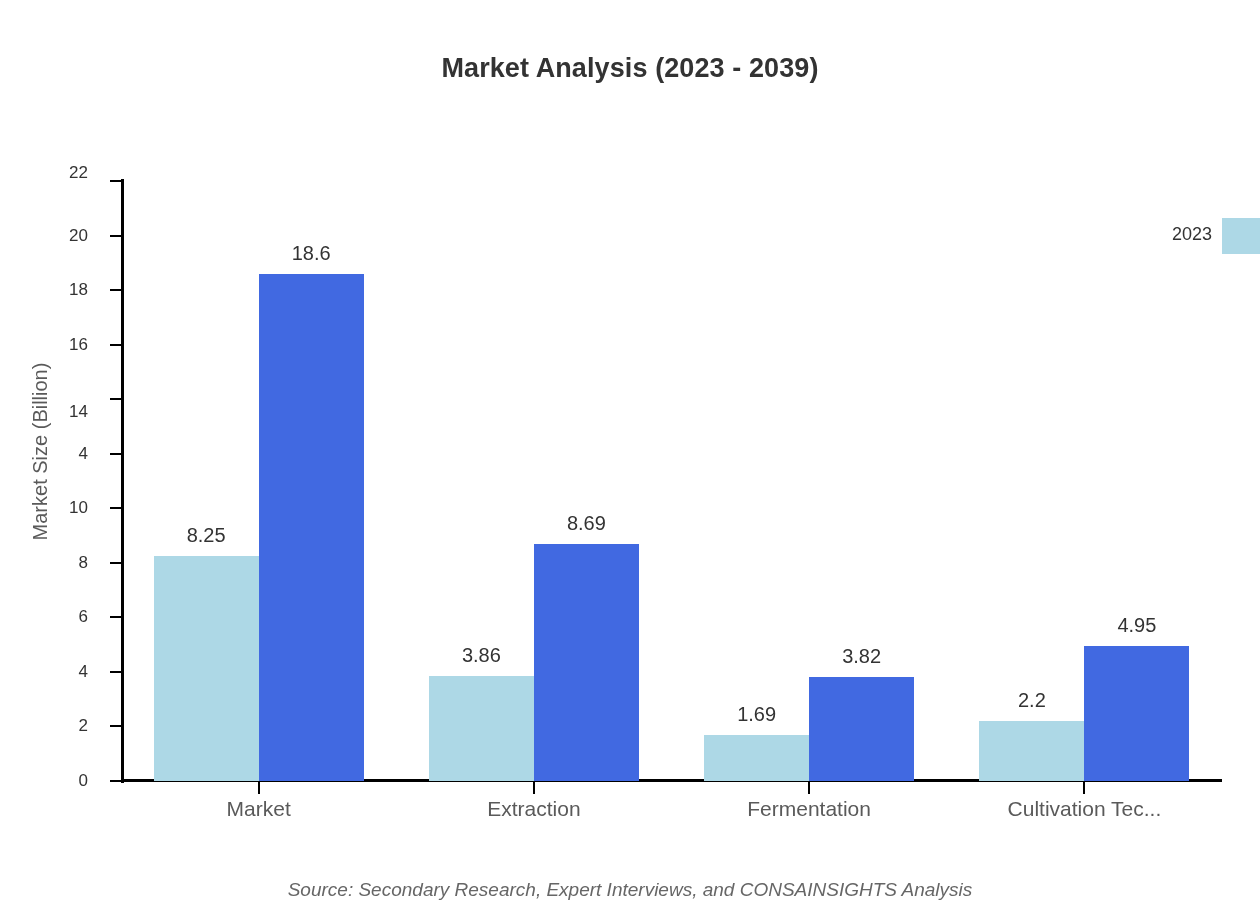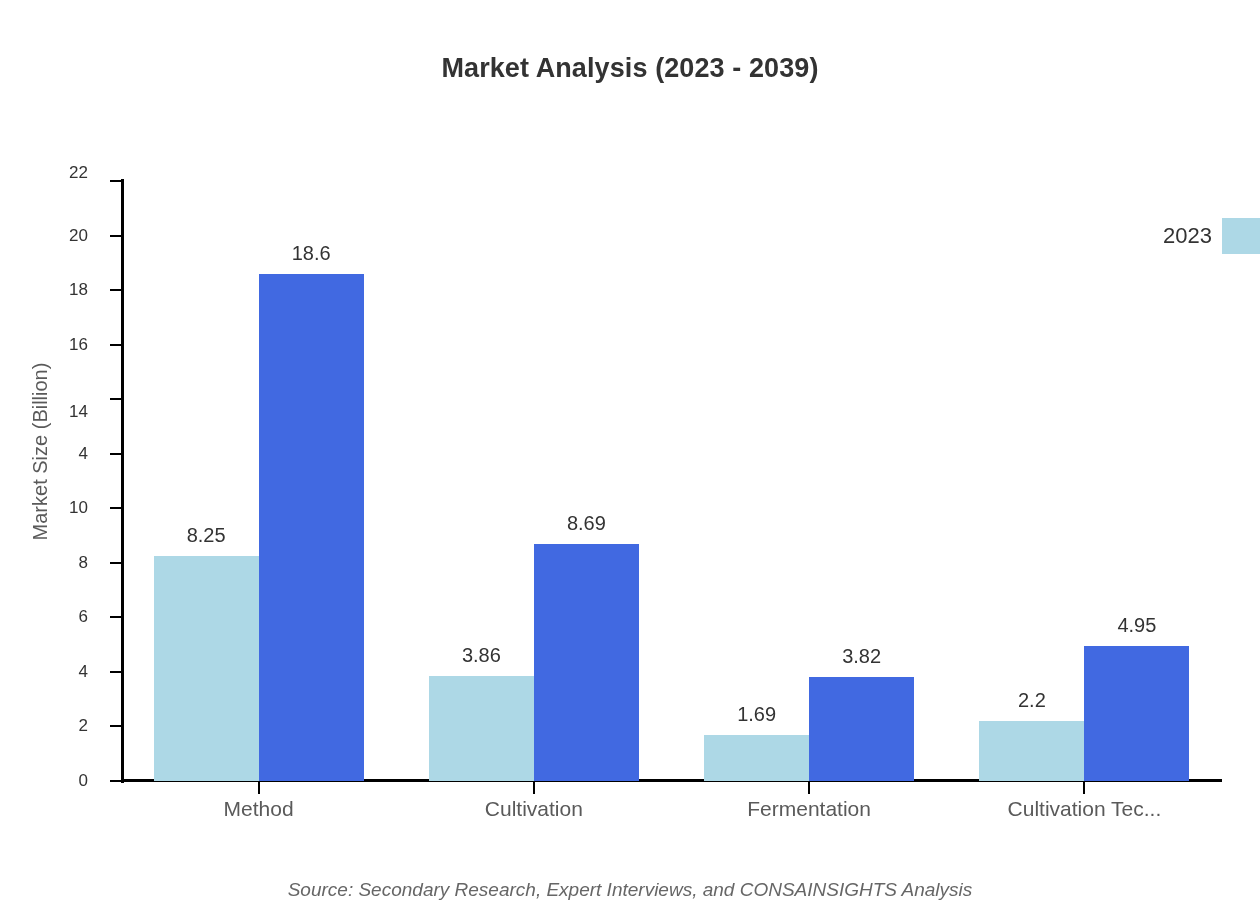--- a/index.html
+++ b/index.html
@@ -137,21 +137,21 @@
     left: 0;
     width: 130px;
     height: 36px;
   }
   .legend-label {
     position: absolute;
     left: 0;
     top: 7px;
     width: 82px;
     text-align: right;
-    font-size: 22px;
+    font-size: 18px;
     color: #333333;
     line-height: 1;
   }
   .legend-swatch {
     position: absolute;
     left: 92px;
     top: 0;
     width: 46px;   
     height: 36px;
   }
@@ -203,23 +203,23 @@
     <div class="y-tick-label" style="top: 335.636px;">16</div>
     <div class="y-tick" style="top: 289.091px;"></div>
     <div class="y-tick-label" style="top: 281.091px;">18</div>
     <div class="y-tick" style="top: 234.545px;"></div>
     <div class="y-tick-label" style="top: 226.545px;">20</div>
     <div class="y-tick" style="top: 180px;"></div>
     <div class="y-tick-label" style="top: 164px;">22</div>
   </div>
 <div id="x-ticks-layer">
     <div class="x-tick" style="left: 257.625px;"></div>
-    <div class="x-tick-label" style="left: 108.625px; width: 300px;">Method</div>
+    <div class="x-tick-label" style="left: 108.625px; width: 300px;">Market</div>
     <div class="x-tick" style="left: 532.875px;"></div>
-    <div class="x-tick-label" style="left: 383.875px; width: 300px;">Cultivation</div>
+    <div class="x-tick-label" style="left: 383.875px; width: 300px;">Extraction</div>
     <div class="x-tick" style="left: 808.125px;"></div>
     <div class="x-tick-label" style="left: 659.125px; width: 300px;">Fermentation</div>
     <div class="x-tick" style="left: 1083.38px;"></div>
     <div class="x-tick-label" style="left: 934.375px; width: 300px;">Cultivation Tec...</div>
   </div>
 
 <div id="plot-area">
     <div class="bar s0" title="2023: 8.25" style="left: 32.625px; width: 105px; height: 225px; background: rgb(173, 216, 230);"></div>
     <div class="bar s1" title="2033: 18.6" style="left: 137.625px; width: 105px; height: 507.273px; background: rgb(65, 105, 225);"></div>
     <div class="bar s0" title="2023: 3.86" style="left: 307.875px; width: 105px; height: 105.273px; background: rgb(173, 216, 230);"></div>

